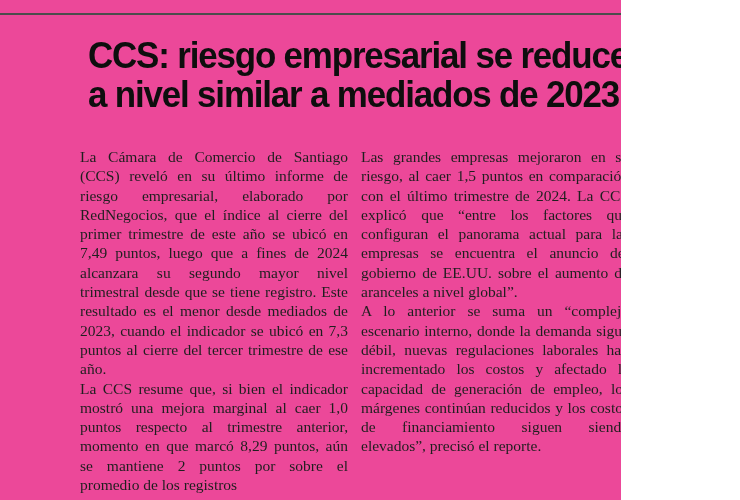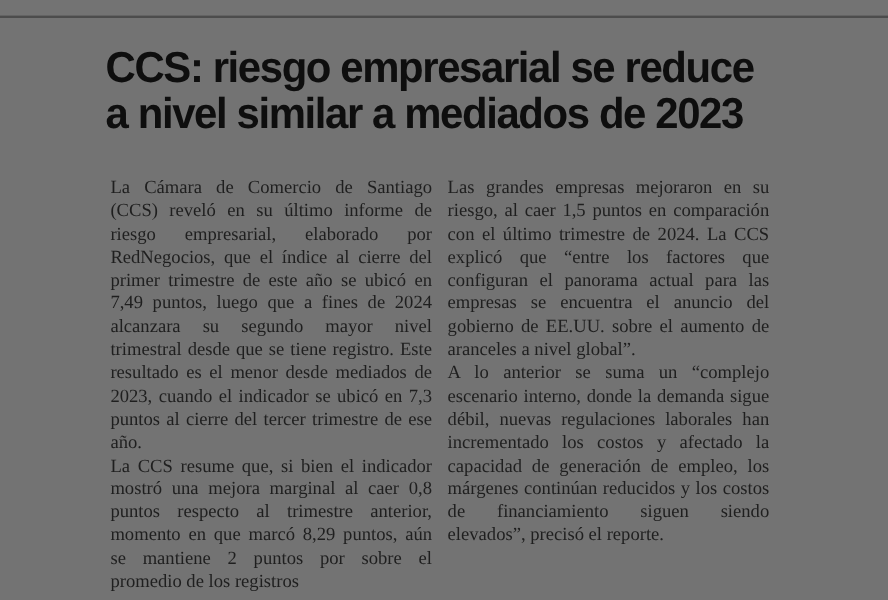--- a/index.html
+++ b/index.html
@@ -7,23 +7,23 @@
     padding: 0;
   }
   body {
     width: 740px;
     height: 500px;
     background: #ffffff;
     overflow: hidden;
   }
   .page {
     position: relative;
-    width: 740px;
+    width: 621px;
     height: 500px;
-    background: #737373;
+    background: #ec4899;
     overflow: hidden;
   }
   .rule-top {
     position: absolute;
     top: 13px;
     left: 0;
     width: 740px;
     height: 2px;
     background: #4c4c4c;
   }
@@ -39,21 +39,21 @@
     line-height: 39px;
     letter-spacing: -1.2px;
     color: #0e0e0e;
     white-space: pre-line;
     transform: scaleX(0.97);
     transform-origin: left top;
   }
   .columns {
     position: absolute;
     top: 147px;
-    left: 92px;
+    left: 80px;
     width: 562px;
     display: flex;
     gap: 13px;
   }
   .col {
     width: 268px;
     font-family: "Liberation Serif", serif;
     font-size: 15.5px;
     line-height: 19.3px;
     color: #1f1f1f;
@@ -67,20 +67,20 @@
 </head>
 <body>
 
 <div class="page">
   <div class="rule-top"></div>
   <h1 class="headline">CCS: riesgo empresarial se reduce
 a nivel similar a mediados de 2023</h1>
   <div class="columns">
     <div class="col">
       <p>La Cámara de Comercio de Santiago (CCS) reveló en su último informe de riesgo empresarial, elaborado por RedNegocios, que el índice al cierre del primer trimestre de este año se ubicó en 7,49 puntos, luego que a fines de 2024 alcanzara su segundo mayor nivel trimestral desde que se tiene registro. Este resultado es el menor desde mediados de 2023, cuando el indicador se ubicó en 7,3 puntos al cierre del tercer trimestre de ese año.</p>
-      <p>La CCS resume que, si bien el indicador mostró una mejora marginal al caer 0,8 puntos respecto al trimestre anterior, momento en que marcó 8,29 puntos, aún se mantiene 2 puntos por sobre el promedio de los registros</p>
+      <p>La CCS resume que, si bien el indicador mostró una mejora marginal al caer 1,0 puntos respecto al trimestre anterior, momento en que marcó 8,29 puntos, aún se mantiene 2 puntos por sobre el promedio de los registros</p>
     </div>
     <div class="col">
       <p>Las grandes empresas mejoraron en su riesgo, al caer 1,5 puntos en comparación con el último trimestre de 2024. La CCS explicó que “entre los factores que configuran el panorama actual para las empresas se encuentra el anuncio del gobierno de EE.UU. sobre el aumento de aranceles a nivel global”.</p>
       <p>A lo anterior se suma un “complejo escenario interno, donde la demanda sigue débil, nuevas regulaciones laborales han incrementado los costos y afectado la capacidad de generación de empleo, los márgenes continúan reducidos y los costos de financiamiento siguen siendo elevados”, precisó el reporte.</p>
     </div>
   </div>
 </div>
 
 </body></html>

